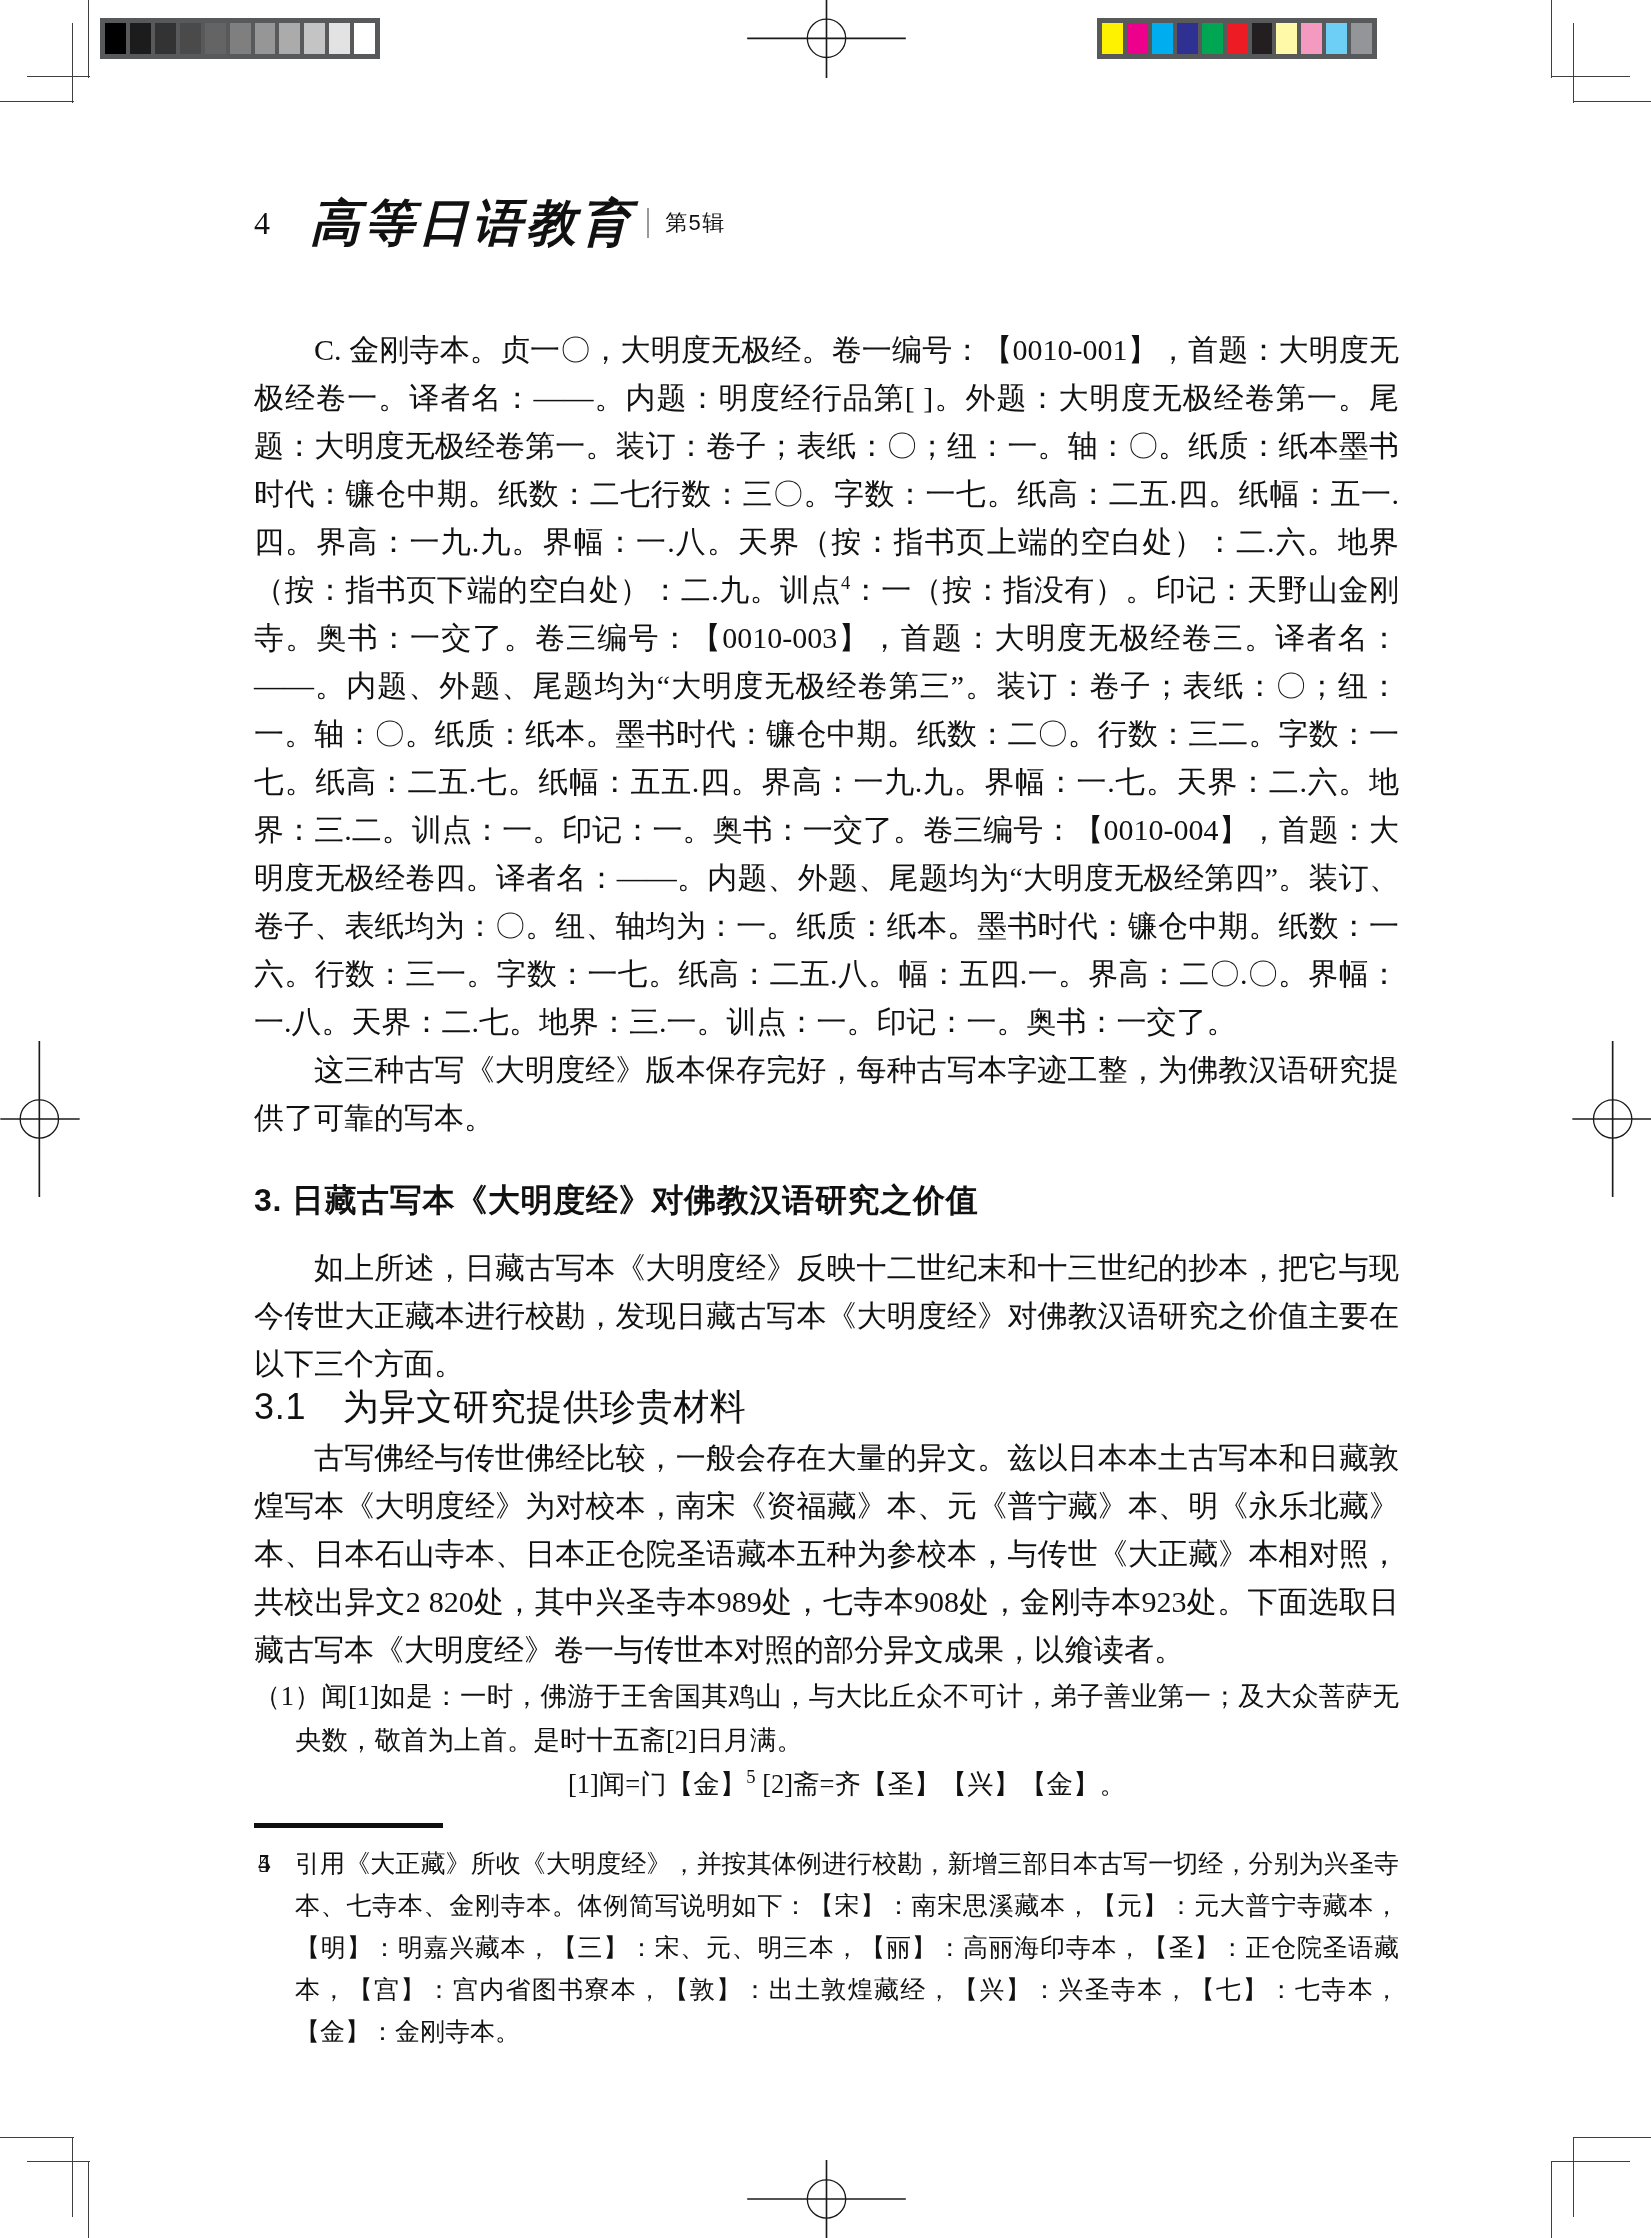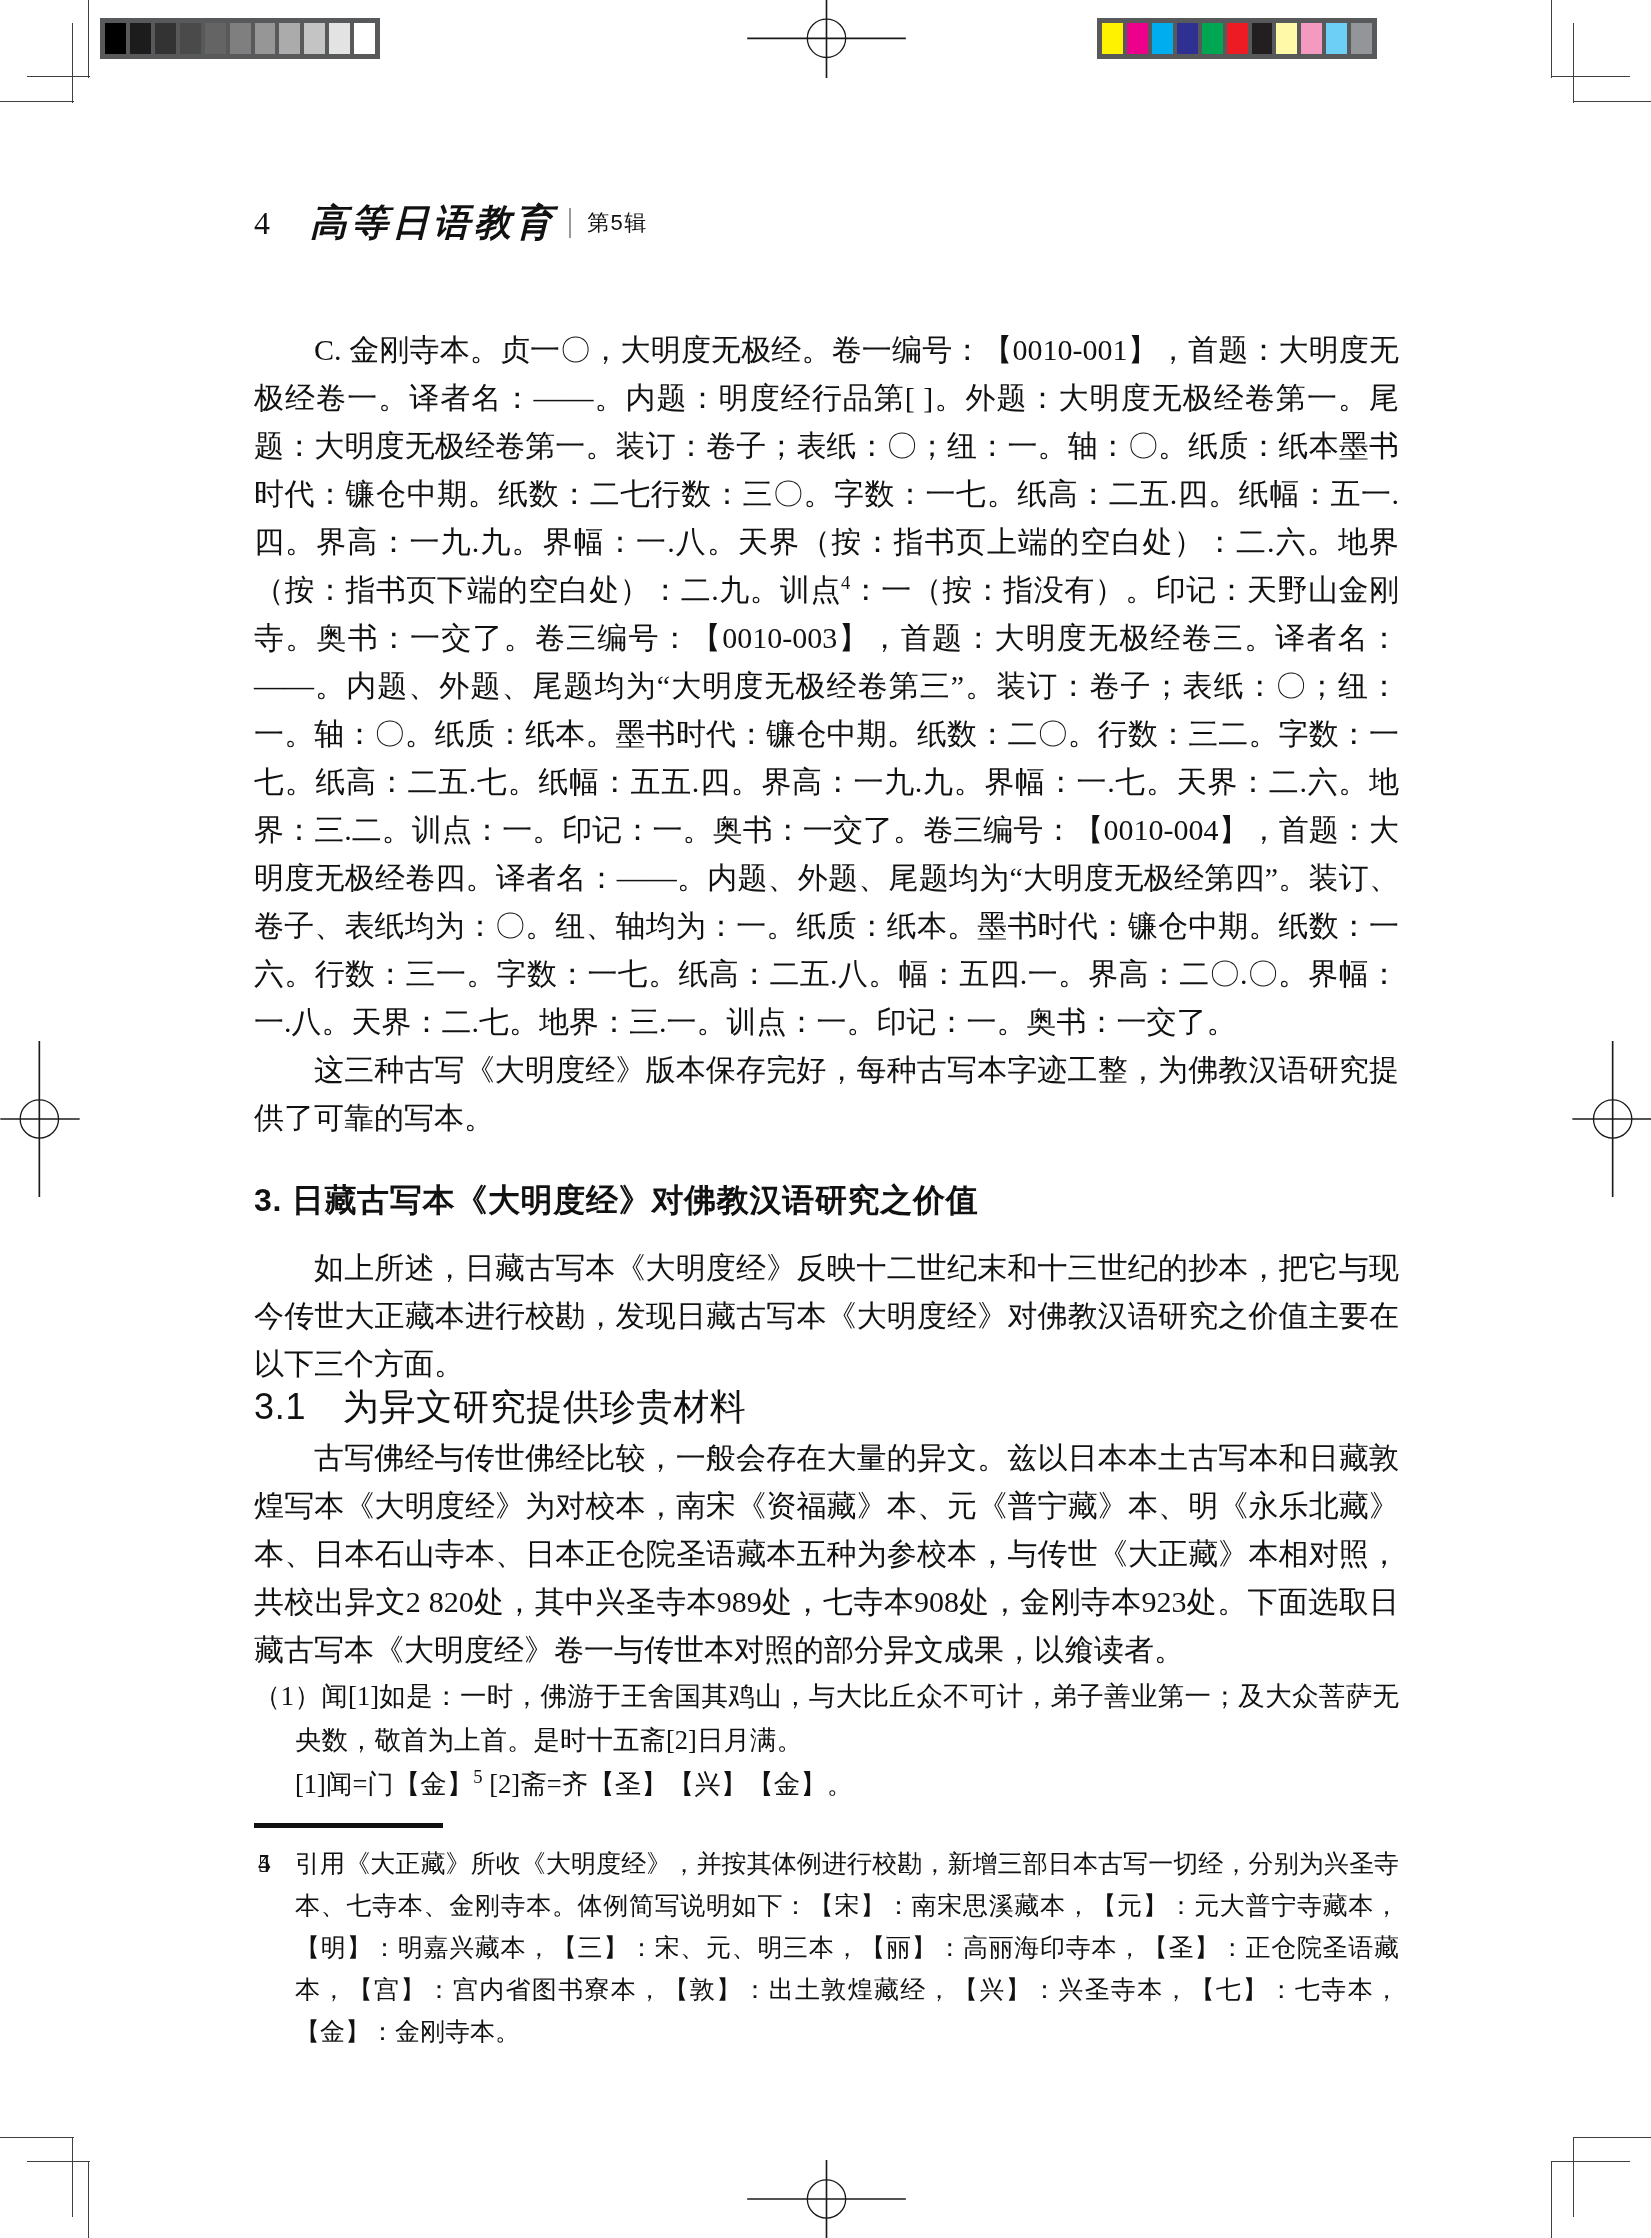--- a/index.html
+++ b/index.html
@@ -13,42 +13,42 @@
     background:#58595b; display:flex; gap:4px; padding:4.6px; box-sizing:border-box;
   }
   .calib-bar .swatch { flex:1; }
   
   .mark-line { position:absolute; background:#3f3f3f; }
   .reg-svg { position:absolute; }
   
   .header { position:absolute; left:254px; top:199px; height:48px; display:flex; align-items:center; }
   .page-num { font-size:32px; font-family:"Liberation Serif","DejaVu Serif",serif; }
   .journal-title {
-    margin-left:40px; font-size:37px; font-weight:bold; font-style:italic;
+    margin-left:40px; font-size:50px; font-weight:bold; font-style:italic;
     font-family:"DejaVu Serif","Liberation Serif",serif; letter-spacing:4px; white-space:nowrap;
   }
   .header-divider { width:2px; height:30.5px; background:#9a9a9a; margin:0 16px 0 13.3px; }
   .issue { font-size:22px; font-family:"Liberation Sans","DejaVu Sans",sans-serif; letter-spacing:1.3px; }
   
   .content { position:absolute; left:254px; top:326px; width:1145px; }
   .body-para {
     margin:0; font-size:30px; line-height:48px; text-align:justify; text-indent:60px;
   }
   .sup-ref { font-size:18.6px; vertical-align:super; line-height:0; }
   h2.sec-heading {
     margin:38px 0 24px 0; font-size:32px; line-height:40px; font-weight:bold;
     font-family:"Liberation Sans","DejaVu Sans",sans-serif; letter-spacing:0.7px;
   }
   h3.subsec-heading {
     margin:0 0 8px 0; font-size:36px; line-height:38px; font-weight:normal;
     font-family:"Liberation Sans","DejaVu Sans",sans-serif; letter-spacing:0.7px;
   }
   .example { font-size:26.5px; line-height:44px; padding-left:41px; }
   .example .ex-text { margin:0; text-align:justify; text-indent:-41px; }
-  .example .ex-note { margin:0; }
+  .example .ex-note { margin:0;text-align:center; }
   
   .fn-rule { width:189px; height:5.3px; background:#101010; margin:17px 0 14.6px 0; }
   .footnote {
     position:relative; margin:0; padding-left:41px; font-size:25px; line-height:42px; text-align:justify;
   }
   .footnote .fn-num { position:absolute; left:4px; top:0; }
 </style>
 </head>
 <body>
 

